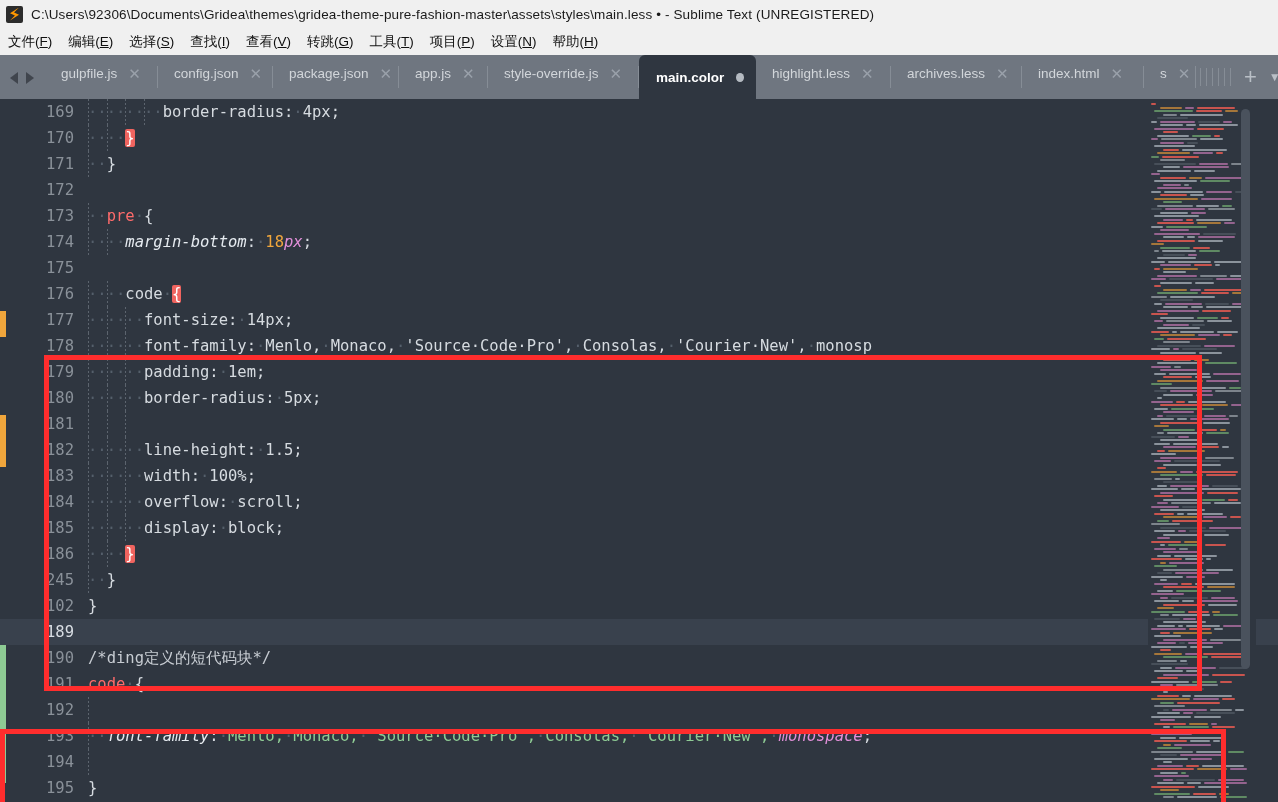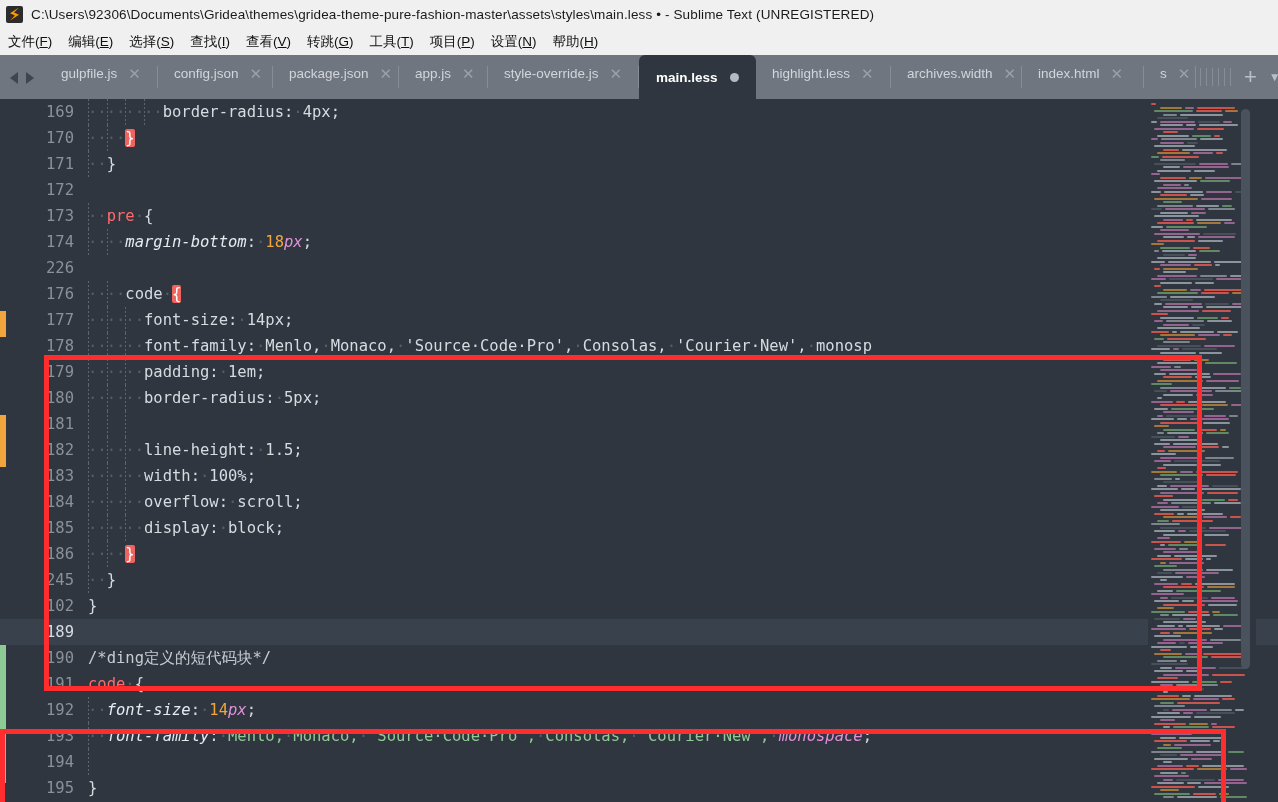--- a/index.html
+++ b/index.html
@@ -176,30 +176,30 @@
         <span class="tab-label">app.js</span>
         <span class="tab-close">✕</span>
         <span class="sep"></span>
       </div>
       <div class="tab" style="width: 151px;">
         <span class="tab-label">style-override.js</span>
         <span class="tab-close">✕</span>
         <span class="sep"></span>
       </div>
       <div class="tab active" style="width: 117px;">
-        <span class="tab-label">main.less</span>
+        <span class="tab-label">main.color</span>
         <span class="dot"></span>
       </div>
       <div class="tab" style="width: 135px;">
         <span class="tab-label">highlight.less</span>
         <span class="tab-close">✕</span>
         <span class="sep"></span>
       </div>
       <div class="tab" style="width: 131px;">
-        <span class="tab-label">archives.width</span>
+        <span class="tab-label">archives.less</span>
         <span class="tab-close">✕</span>
         <span class="sep"></span>
       </div>
       <div class="tab" style="width: 122px;">
         <span class="tab-label">index.html</span>
         <span class="tab-close">✕</span>
         <span class="sep"></span>
       </div>
       <div class="tab" style="width: 52px;">
         <span class="tab-label">s</span>
@@ -225,38 +225,38 @@
       <div class="diff-mark" style="top: 316px; height: 52px; background: rgb(240, 166, 60);"></div>
       <div class="diff-mark" style="top: 524px; height: 160px; background: rgb(142, 203, 148);"></div>
     </div>
   <div id="code-area">
       <div class="line" style="top: 0px; position: absolute; left: 0px; right: 0px;"><span class="ln">169</span><span class="guide" style="left: 88px;"></span><span class="guide" style="left: 106.66px;"></span><span class="guide" style="left: 125.32px;"></span><span class="guide" style="left: 143.98px;"></span><span class="code"><span class="dot">········</span><span class="prop">border-radius</span><span class="punc">:</span><span class="dot">·</span><span class="str">4px</span><span class="punc">;</span></span></div>
       <div class="line" style="top: 26px; position: absolute; left: 0px; right: 0px;"><span class="ln">170</span><span class="guide" style="left: 88px;"></span><span class="guide" style="left: 106.66px;"></span><span class="code"><span class="dot">····</span><span class="brace-hl">}</span></span></div>
       <div class="line" style="top: 52px; position: absolute; left: 0px; right: 0px;"><span class="ln">171</span><span class="guide" style="left: 88px;"></span><span class="code"><span class="dot">··</span><span class="punc">}</span></span></div>
       <div class="line" style="top: 78px; position: absolute; left: 0px; right: 0px;"><span class="ln">172</span><span class="code"></span></div>
       <div class="line" style="top: 104px; position: absolute; left: 0px; right: 0px;"><span class="ln">173</span><span class="guide" style="left: 88px;"></span><span class="code"><span class="dot">··</span><span class="sel">pre</span><span class="dot">·</span><span class="punc">{</span></span></div>
       <div class="line" style="top: 130px; position: absolute; left: 0px; right: 0px;"><span class="ln">174</span><span class="guide" style="left: 88px;"></span><span class="guide" style="left: 106.66px;"></span><span class="code"><span class="dot">····</span><span class="prop-i">margin-bottom</span><span class="punc">:</span><span class="dot">·</span><span class="num">18</span><span class="unit">px</span><span class="punc">;</span></span></div>
-      <div class="line" style="top: 156px; position: absolute; left: 0px; right: 0px;"><span class="ln">226</span><span class="code"></span></div>
+      <div class="line" style="top: 156px; position: absolute; left: 0px; right: 0px;"><span class="ln">175</span><span class="code"></span></div>
       <div class="line" style="top: 182px; position: absolute; left: 0px; right: 0px;"><span class="ln">176</span><span class="guide" style="left: 88px;"></span><span class="guide" style="left: 106.66px;"></span><span class="code"><span class="dot">····</span><span class="str">code</span><span class="dot">·</span><span class="brace-hl">{</span></span></div>
       <div class="line" style="top: 208px; position: absolute; left: 0px; right: 0px;"><span class="ln">177</span><span class="guide" style="left: 88px;"></span><span class="guide" style="left: 106.66px;"></span><span class="guide" style="left: 125.32px;"></span><span class="code"><span class="dot">······</span><span class="prop">font-size</span><span class="punc">:</span><span class="dot">·</span><span class="str">14px</span><span class="punc">;</span></span></div>
       <div class="line" style="top: 234px; position: absolute; left: 0px; right: 0px;"><span class="ln">178</span><span class="guide" style="left: 88px;"></span><span class="guide" style="left: 106.66px;"></span><span class="guide" style="left: 125.32px;"></span><span class="code"><span class="dot">······</span><span class="prop">font-family</span><span class="punc">:</span><span class="dot">·</span><span class="str">Menlo,</span><span class="dot">·</span><span class="str">Monaco,</span><span class="dot">·</span><span class="str">'Source·Code·Pro',</span><span class="dot">·</span><span class="str">Consolas,</span><span class="dot">·</span><span class="str">'Courier·New',</span><span class="dot">·</span><span class="str">monosp</span></span></div>
       <div class="line" style="top: 260px; position: absolute; left: 0px; right: 0px;"><span class="ln">179</span><span class="guide" style="left: 88px;"></span><span class="guide" style="left: 106.66px;"></span><span class="guide" style="left: 125.32px;"></span><span class="code"><span class="dot">······</span><span class="prop">padding</span><span class="punc">:</span><span class="dot">·</span><span class="str">1em</span><span class="punc">;</span></span></div>
       <div class="line" style="top: 286px; position: absolute; left: 0px; right: 0px;"><span class="ln">180</span><span class="guide" style="left: 88px;"></span><span class="guide" style="left: 106.66px;"></span><span class="guide" style="left: 125.32px;"></span><span class="code"><span class="dot">······</span><span class="prop">border-radius</span><span class="punc">:</span><span class="dot">·</span><span class="str">5px</span><span class="punc">;</span></span></div>
       <div class="line" style="top: 312px; position: absolute; left: 0px; right: 0px;"><span class="ln">181</span><span class="guide" style="left: 88px;"></span><span class="guide" style="left: 106.66px;"></span><span class="guide" style="left: 125.32px;"></span></div>
       <div class="line" style="top: 338px; position: absolute; left: 0px; right: 0px;"><span class="ln">182</span><span class="guide" style="left: 88px;"></span><span class="guide" style="left: 106.66px;"></span><span class="guide" style="left: 125.32px;"></span><span class="code"><span class="dot">······</span><span class="prop">line-height</span><span class="punc">:</span><span class="dot">·</span><span class="str">1.5</span><span class="punc">;</span></span></div>
       <div class="line" style="top: 364px; position: absolute; left: 0px; right: 0px;"><span class="ln">183</span><span class="guide" style="left: 88px;"></span><span class="guide" style="left: 106.66px;"></span><span class="guide" style="left: 125.32px;"></span><span class="code"><span class="dot">······</span><span class="prop">width</span><span class="punc">:</span><span class="dot">·</span><span class="str">100%</span><span class="punc">;</span></span></div>
       <div class="line" style="top: 390px; position: absolute; left: 0px; right: 0px;"><span class="ln">184</span><span class="guide" style="left: 88px;"></span><span class="guide" style="left: 106.66px;"></span><span class="guide" style="left: 125.32px;"></span><span class="code"><span class="dot">······</span><span class="prop">overflow</span><span class="punc">:</span><span class="dot">·</span><span class="str">scroll</span><span class="punc">;</span></span></div>
       <div class="line" style="top: 416px; position: absolute; left: 0px; right: 0px;"><span class="ln">185</span><span class="guide" style="left: 88px;"></span><span class="guide" style="left: 106.66px;"></span><span class="guide" style="left: 125.32px;"></span><span class="code"><span class="dot">······</span><span class="prop">display</span><span class="punc">:</span><span class="dot">·</span><span class="str">block</span><span class="punc">;</span></span></div>
       <div class="line" style="top: 442px; position: absolute; left: 0px; right: 0px;"><span class="ln">186</span><span class="guide" style="left: 88px;"></span><span class="guide" style="left: 106.66px;"></span><span class="code"><span class="dot">····</span><span class="brace-hl">}</span></span></div>
       <div class="line" style="top: 468px; position: absolute; left: 0px; right: 0px;"><span class="ln">245</span><span class="guide" style="left: 88px;"></span><span class="code"><span class="dot">··</span><span class="punc">}</span></span></div>
       <div class="line" style="top: 494px; position: absolute; left: 0px; right: 0px;"><span class="ln">102</span><span class="code"><span class="punc">}</span></span></div>
       <div class="line current" style="top: 520px; position: absolute; left: 0px; right: 0px;"><span class="ln">189</span><span class="code"></span></div>
       <div class="line" style="top: 546px; position: absolute; left: 0px; right: 0px;"><span class="ln">190</span><span class="code"><span class="cmt">/*ding定义的短代码块*/</span></span></div>
       <div class="line" style="top: 572px; position: absolute; left: 0px; right: 0px;"><span class="ln">191</span><span class="code"><span class="sel">code</span><span class="dot">·</span><span class="punc">{</span></span></div>
-      <div class="line" style="top: 598px; position: absolute; left: 0px; right: 0px;"><span class="ln">192</span><span class="guide" style="left: 88px;"></span><span class="code"><span class="dot">··</span><span class="prop-i">font-size</span><span class="punc">:</span><span class="dot">·</span><span class="num">14</span><span class="unit">px</span><span class="punc">;</span></span></div>
+      <div class="line" style="top: 598px; position: absolute; left: 0px; right: 0px;"><span class="ln">192</span><span class="guide" style="left: 88px;"></span></div>
       <div class="line" style="top: 624px; position: absolute; left: 0px; right: 0px;"><span class="ln">193</span><span class="guide" style="left: 88px;"></span><span class="code"><span class="dot">··</span><span class="prop-i">font-family</span><span class="punc">:</span><span class="dot">·</span><span class="green">Menlo,</span><span class="dot">·</span><span class="green">Monaco,</span><span class="dot">·</span><span class="green">'Source·Code·Pro',</span><span class="dot">·</span><span class="green">Consolas,</span><span class="dot">·</span><span class="green">'Courier·New',</span><span class="dot">·</span><span class="pinki">monospace</span><span class="punc">;</span></span></div>
       <div class="line" style="top: 650px; position: absolute; left: 0px; right: 0px;"><span class="ln">194</span><span class="guide" style="left: 88px;"></span></div>
       <div class="line" style="top: 676px; position: absolute; left: 0px; right: 0px;"><span class="ln">195</span><span class="code"><span class="punc">}</span></span></div>
     </div>
   <div id="minimap">
     <div class="mm-line" style="left: 3px; top: 4px; width: 5px; background: rgb(201, 84, 78);"></div>
       <div class="mm-line" style="left: 12px; top: 7.5px; width: 22px; background: rgb(165, 118, 58);"></div>
       <div class="mm-line" style="left: 37px; top: 7.5px; width: 9px; background: rgb(148, 99, 142);"></div>
       <div class="mm-line" style="left: 49px; top: 7.5px; width: 38px; background: rgb(201, 84, 78);"></div>
       <div class="mm-line" style="left: 6px; top: 11px; width: 39px; background: rgb(95, 138, 99);"></div>

